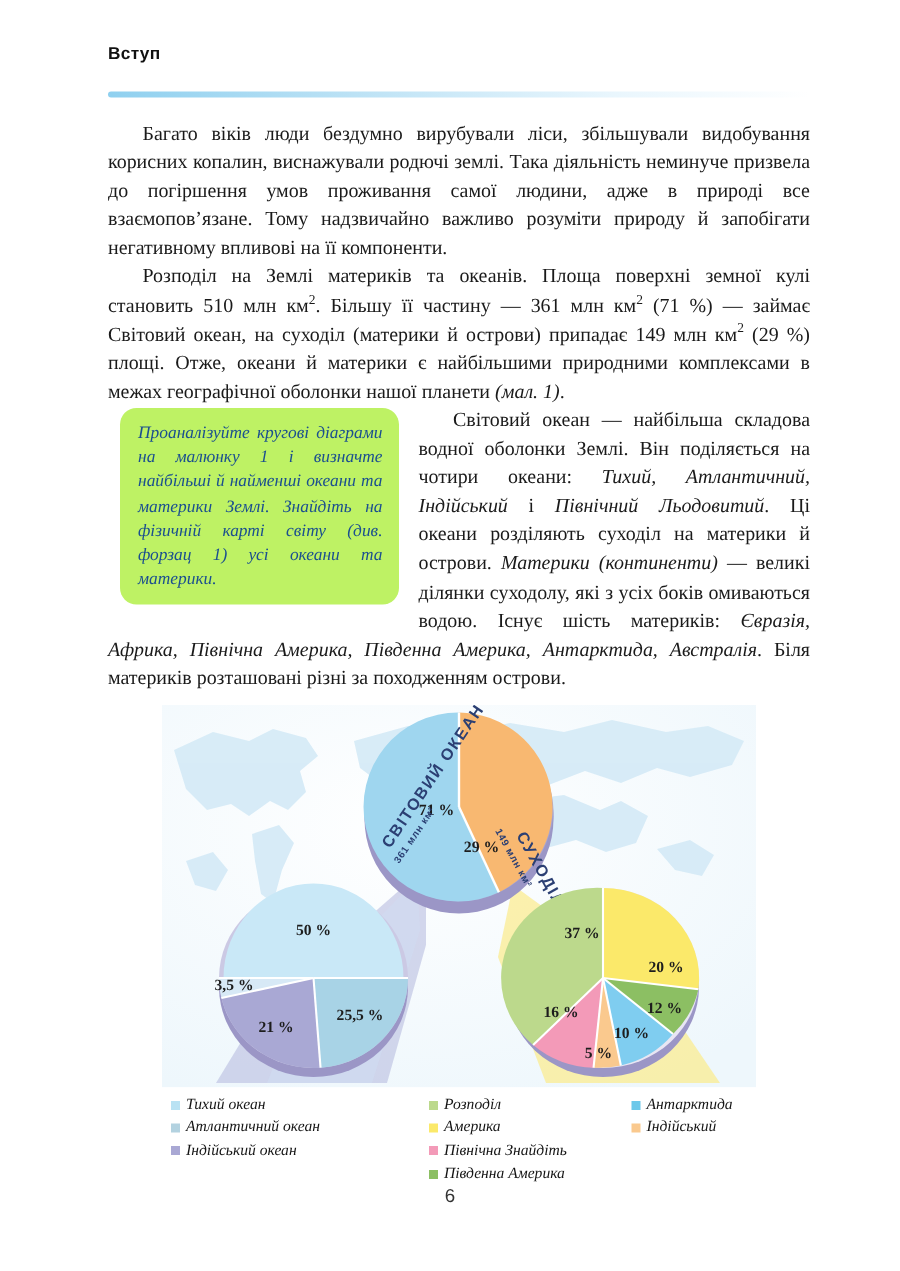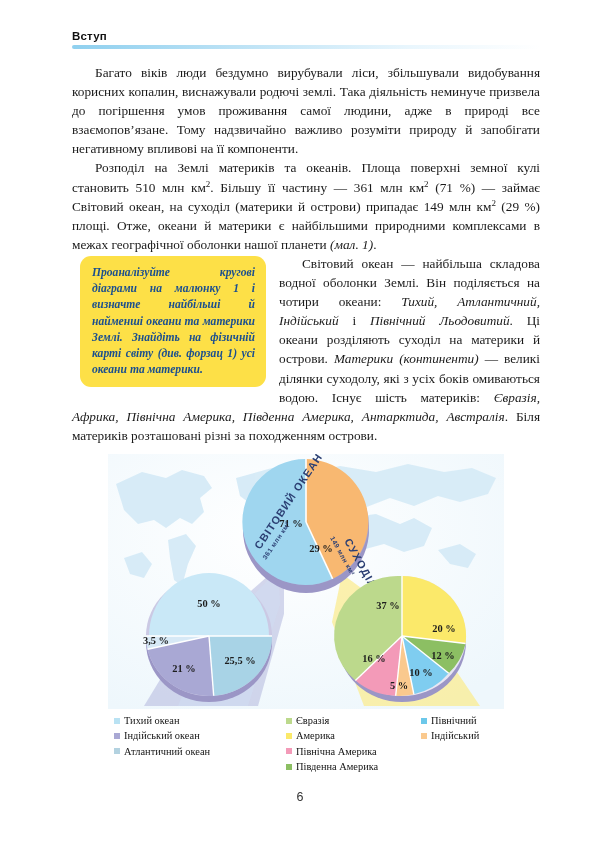--- a/index.html
+++ b/index.html
@@ -23,21 +23,21 @@
     height: 847px;
     box-sizing: border-box;
     padding: 30px 60px 0 72px;
   }
   .runhead {
     font-family: "Liberation Sans", sans-serif;
     font-weight: bold;
     font-size: 11.5px;
     letter-spacing: .2px;
     color: #111;
-    margin: 0 0 3px 0;
+    margin: 0 0 19px 0;
   }
   .runrule {
     height: 4px;
     width: 100%;
     border-radius: 2px;
     background: linear-gradient(to right, #8fd0ef 0%, #bce2f5 35%, #e9f6fd 72%, #ffffff 100%);
     margin-bottom: 14px;
   }
 
   
@@ -57,29 +57,28 @@
   .bi { font-weight: normal; font-style: italic; }
   sup { font-size: 9px; vertical-align: super; line-height: 0; }
 
   
   .callout {
     float: left;
     width: 186px;
     box-sizing: border-box;
     margin: 2px 13px 3px 8px;
     padding: 9px 11px 9px 12px;
-    background: #fde047;
+    background: #bef264;
     border-radius: 11px;
     color: #1b4f8f;
     font-style: italic;
     font-size: 11.6px;
     line-height: 16.2px;
     text-align: justify;
     text-indent: 0;
-    font-weight: bold;
   }
 
   
   .figure {
     position: relative;
     width: 396px;
     height: 255px;
     margin: 9px auto 0 auto;
     overflow: hidden;
   }
@@ -87,20 +86,21 @@
 
   
   .legend {
     position: relative;
     width: 400px;
     margin: 4px auto 0 auto;
     height: 62px;
     font-family: "Liberation Serif", serif;
     font-size: 10.4px;
     color: #141414;
+    font-style: italic;
   }
   .legcol { position: absolute; top: 0; }
   .legcol.c1 { left: 8px; }
   .legcol.c2 { left: 180px; }
   .legcol.c3 { left: 315px; }
   .legitem {
     display: flex;
     align-items: center;
     height: 15.4px;
     white-space: nowrap;
@@ -270,50 +270,50 @@
     </svg>
   </div>
 
   <div class="legend">
     <div class="legcol c1">
       <div class="legitem">
           <span class="swatch" style="background:#b9e2f3"></span>
           <span>Тихий океан</span>
         </div>
       <div class="legitem">
+          <span class="swatch" style="background:#b3d2e0"></span>
+          <span>Атлантичний океан</span>
+        </div>
+      <div class="legitem">
           <span class="swatch" style="background:#a9a8d4"></span>
           <span>Індійський океан</span>
         </div>
-      <div class="legitem">
-          <span class="swatch" style="background:#b3d2e0"></span>
-          <span>Атлантичний океан</span>
-        </div>
     </div>
     <div class="legcol c2">
       <div class="legitem">
           <span class="swatch" style="background:#bcd98c"></span>
-          <span>Євразія</span>
+          <span>Розподіл</span>
         </div>
       <div class="legitem">
           <span class="swatch" style="background:#fbe96a"></span>
           <span>Америка</span>
         </div>
       <div class="legitem">
           <span class="swatch" style="background:#f39ab8"></span>
-          <span>Північна Америка</span>
+          <span>Північна Знайдіть</span>
         </div>
       <div class="legitem">
           <span class="swatch" style="background:#8cbf63"></span>
           <span>Південна Америка</span>
         </div>
     </div>
     <div class="legcol c3">
       <div class="legitem">
           <span class="swatch" style="background:#6cc8ea"></span>
-          <span>Північний</span>
+          <span>Антарктида</span>
         </div>
       <div class="legitem">
           <span class="swatch" style="background:#fac98e"></span>
           <span>Індійський</span>
         </div>
     </div>
   </div>
 
 
   <div class="folio">6</div>

